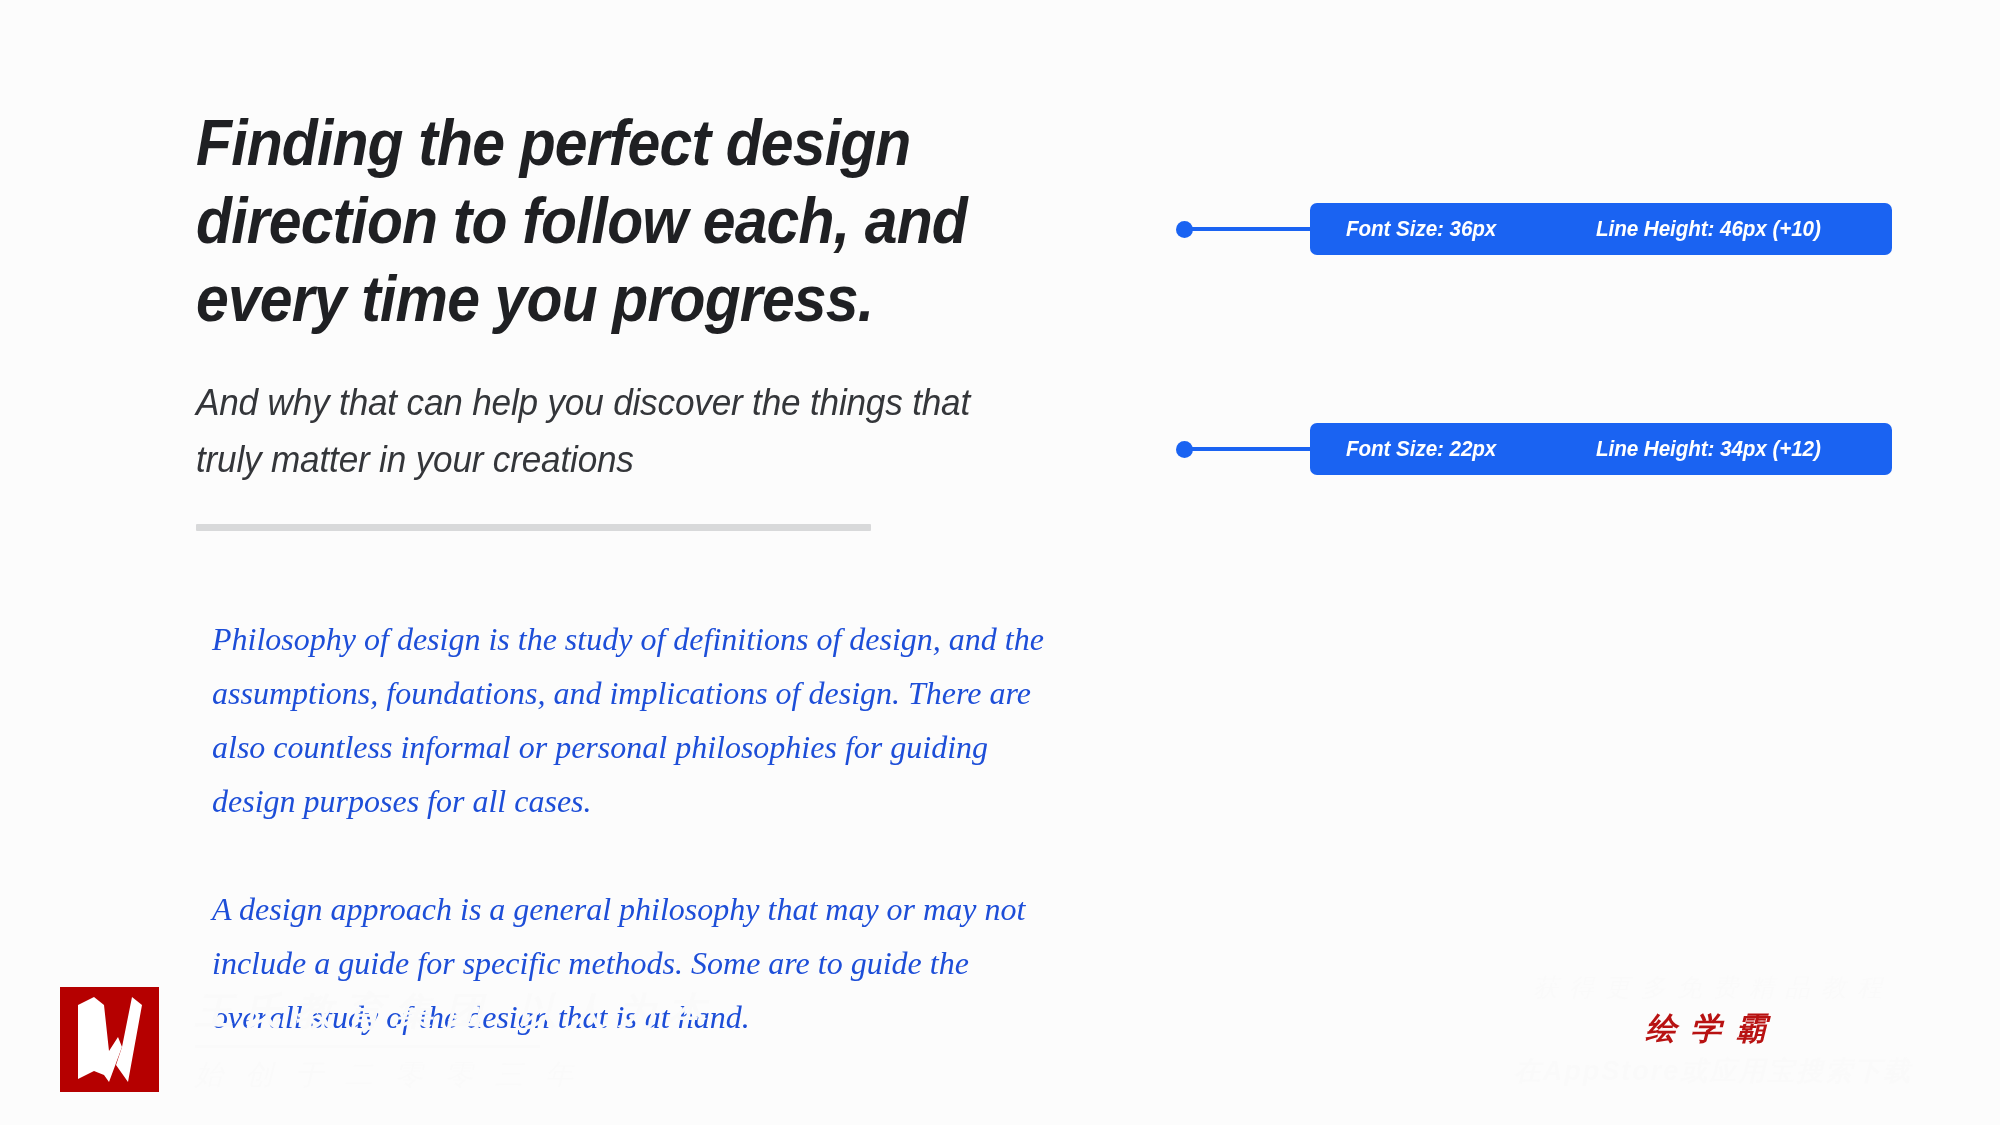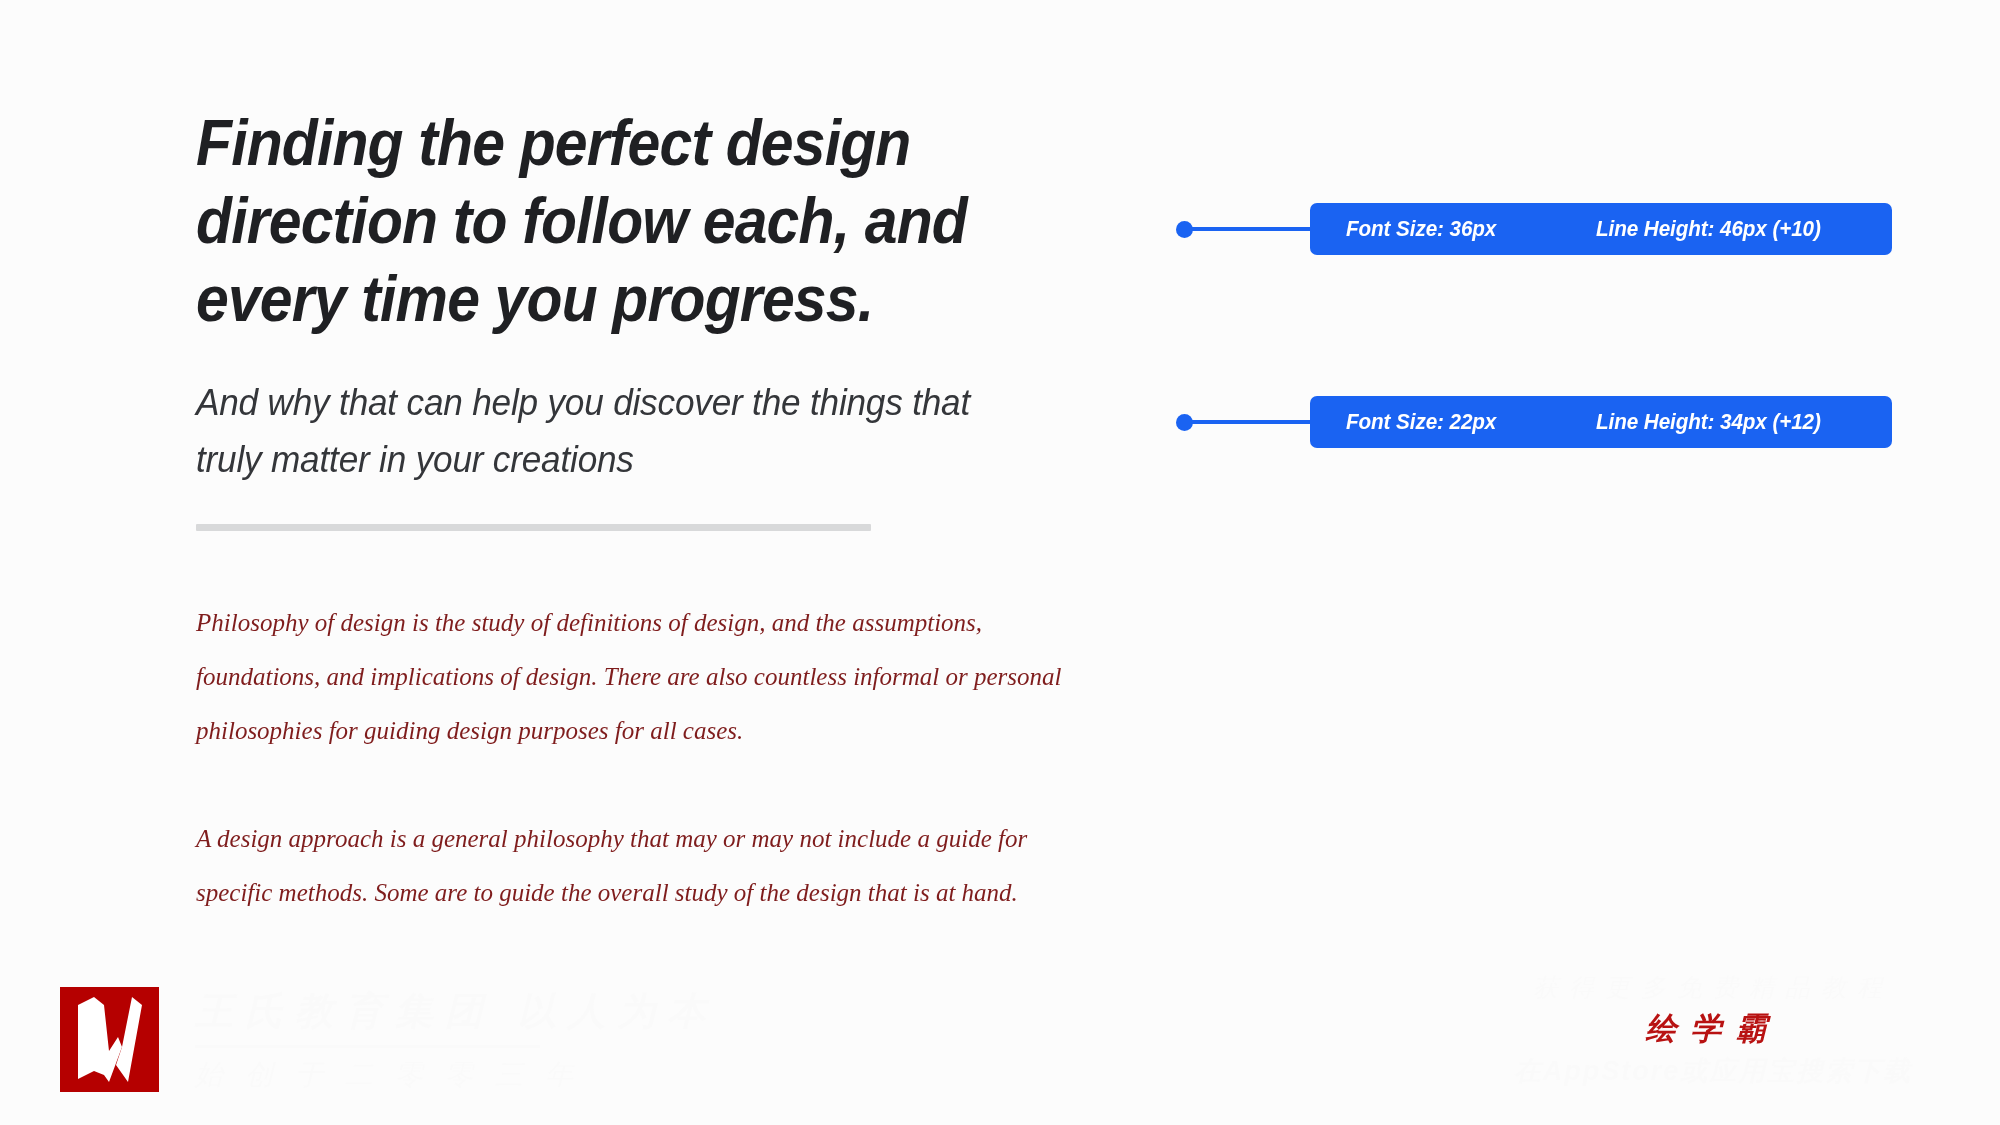--- a/index.html
+++ b/index.html
@@ -70,39 +70,39 @@
 
   .body-col {
     position: absolute;
     left: 196px;
     top: 596px;
     width: 870px;
   }
 
   .body-par {
     font-family: "Liberation Serif", serif;
-    font-size: 25px;
+    font-size: 32px;
     line-height: 54px;
-    color: #7f1d1d;
-    margin: 0;
+    color: #1d4ed8;
+    margin: 16px;
     white-space: pre-line;
   }
   .body-par + .body-par {
     margin-top: 54px;
   }
 
   
   .annotation {
     position: absolute;
     display: flex;
     align-items: center;
     height: 52px;
   }
   .annotation.a1 { left: 1176px; top: 203px; }
-  .annotation.a2 { left: 1176px; top: 396px; justify-content: center; }
+  .annotation.a2 { left: 1176px; top: 423px; justify-content: center; }
   .annotation.a3 { left: 1176px; top: 655px; }
 
   .conn-dot {
     width: 17px;
     height: 17px;
     border-radius: 50%;
     background: #1a63f2;
     flex: 0 0 auto;
   }
   .conn-line {

